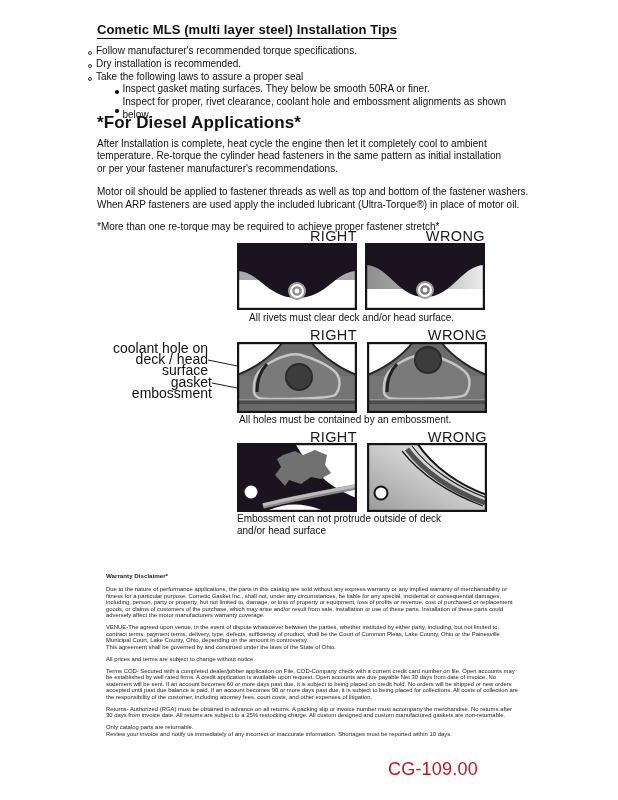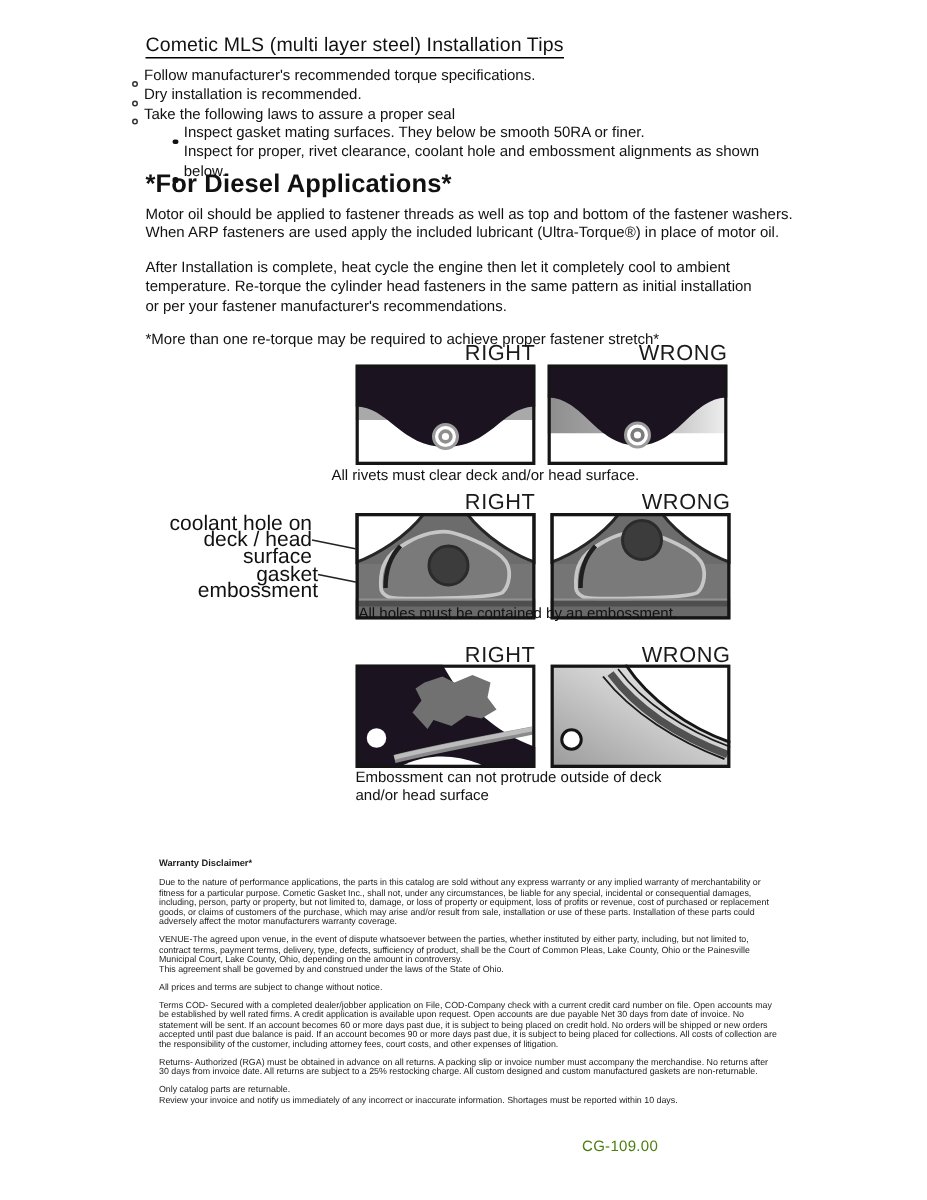--- a/index.html
+++ b/index.html
@@ -5,25 +5,25 @@
   * { margin:0; padding:0; box-sizing:border-box; }
   html,body { background:#e8e8e8; }
   .page {
     position:relative; width:618px; height:800px; margin:0 auto;
     background:#ffffff; color:#111;
     font-family:"Liberation Sans","DejaVu Sans",sans-serif;
     overflow:hidden;
   }
   .title {
     position:absolute; left:97px; top:22px;
-    font-size:13px; font-weight:normal; letter-spacing:0.1px;
+    font-size:13px; font-weight:bold; letter-spacing:0.1px;
     border-bottom:1.6px solid #000; padding-bottom:1px;
   }
   .bullets { position:absolute; left:88px; top:45px; width:440px; font-size:10px; line-height:12.8px; }
-  .b-row { display:flex; align-items:flex-end; }
+  .b-row { display:flex; align-items:center; }
   .b-row .ring {
     width:4px; height:4px; border:1px solid #333; border-radius:50%;
     margin:3.5px 4px 0 0; flex:0 0 auto;
   }
   .b-sub { margin-left:27px; }
   .b-sub .dot {
     width:3.5px; height:3.5px; background:#111; border-radius:50%;
     margin:4px 4px 0 0; flex:0 0 auto;
   }
   .diesel { position:absolute; left:97px; top:117px; width:450px; font-size:10px; line-height:12.7px; }
@@ -33,21 +33,21 @@
     position:absolute; width:120px; text-align:right;
     font-size:14.5px; letter-spacing:0.4px; color:#1a1a1a;
   }
   .fig-box { position:absolute; width:120px; display:block; }
   .fig-caption { position:absolute; font-size:10px; line-height:11.5px; white-space:pre-line; color:#111; }
   .side-label { position:absolute; font-size:14px; line-height:11px; text-align:right; white-space:pre-line; color:#111; }
   .connector { position:absolute; }
   .disclaimer { position:absolute; left:106px; top:573px; width:412px; font-size:5.9px; line-height:6.6px; color:#1c1c1c; }
   .disclaimer .disc-h { font-size:6.2px; font-weight:bold; margin-bottom:6.5px; }
   .disclaimer p { margin-bottom:5.2px; white-space:pre-line; }
-  .footer-code { position:absolute; left:388px; top:759px; font-size:10px; color:#4d7c0f; letter-spacing:0.2px; }
+  .footer-code { position:absolute; left:388px; top:759px; font-size:18px; color:#b91c1c; letter-spacing:0.2px; }
 </style>
 </head>
 <body>
 
 <div class="page">
 
   <div class="title">Cometic MLS (multi layer steel) Installation Tips</div>
 
   <div class="bullets">
     <div class="b-row">
@@ -67,25 +67,25 @@
       <span>Inspect gasket mating surfaces.  They below be smooth 50RA or finer.</span>
     </div>
     <div class="b-row b-sub">
       <span class="dot"></span>
       <span>Inspect for proper, rivet clearance, coolant hole and embossment alignments as shown below.</span>
     </div>
   </div>
 
   <div class="diesel">
     <h2>*For Diesel Applications*</h2>
-    <p>Motor oil should be applied to fastener threads as well as top and bottom of the fastener washers.
-When ARP fasteners are used apply the included lubricant (Ultra-Torque®) in place of motor oil.</p>
     <p>After Installation is complete, heat cycle the engine then let it completely cool to ambient
 temperature. Re-torque the cylinder head fasteners in the same pattern as initial installation
 or per your fastener manufacturer's recommendations.</p>
+    <p>Motor oil should be applied to fastener threads as well as top and bottom of the fastener washers.
+When ARP fasteners are used apply the included lubricant (Ultra-Torque®) in place of motor oil.</p>
     <p>*More than one re-torque may be required to achieve proper fastener stretch*</p>
   </div>
 
   <div class="fig-label" style="left:237px; top:228px;">RIGHT</div>
   <div class="fig-label" style="left:365px; top:228px;">WRONG</div>
 
   <svg class="fig-box" style="left:237px; top:243px;" width="120" height="67" viewBox="0 0 120 67">
     <rect x="0" y="0" width="120" height="67" fill="#ffffff"></rect>
     <rect x="0" y="27" width="120" height="10" fill="#a9a9a9"></rect>
     <rect x="0" y="37" width="120" height="30" fill="#ffffff"></rect>
@@ -105,21 +105,21 @@
     </defs>
     <rect x="0" y="0" width="120" height="67" fill="#ffffff"></rect>
     <rect x="0" y="20" width="120" height="26" fill="url(#g1w)"></rect>
     <rect x="0" y="46" width="120" height="21" fill="#ffffff"></rect>
     <path d="M0,0 H120 V22 C96,22 88,54 60,54 C32,54 24,22 0,22 Z" fill="#1c1320"></path>
     <circle cx="60" cy="47" r="8" fill="#ffffff" stroke="#9b9b9b" stroke-width="2"></circle>
     <circle cx="60" cy="47" r="3.6" fill="#ffffff" stroke="#7c7c7c" stroke-width="2.4"></circle>
     <rect x="1" y="1" width="118" height="65" fill="none" stroke="#151515" stroke-width="2.4"></rect>
   </svg>
 
-  <div class="fig-caption" style="left:221px; top:312px;">All rivets must clear deck and/or head surface.</div>
+  <div class="fig-caption" style="left:249px; top:312px;">All rivets must clear deck and/or head surface.</div>
 
   <div class="fig-label" style="left:237px; top:327px;">RIGHT</div>
   <div class="fig-label" style="left:367px; top:327px;">WRONG</div>
 
   <div class="side-label" style="left:108px; top:343px; width:100px;">coolant hole on
 deck / head surface</div>
   <div class="side-label" style="left:108px; top:377px; width:104px;">gasket embossment</div>
 
   <svg class="connector" style="left:205px; top:350px;" width="100" height="50" viewBox="0 0 100 50">
     <line x1="3" y1="10" x2="92" y2="28" stroke="#222" stroke-width="1.1"></line>
@@ -147,21 +147,21 @@
     <path d="M30,22 C24,28 20,38 20,50" stroke="#1f1f1f" stroke-width="3" fill="none"></path>
     <rect x="0" y="57" width="120" height="1.5" fill="#909090"></rect>
     <rect x="0" y="58.5" width="120" height="4" fill="#4e4e4e"></rect>
     <rect x="0" y="62.5" width="120" height="8.5" fill="#696969"></rect>
     <path d="M0,0 H46 C34,16 14,28 0,33 Z" fill="#ffffff" stroke="#262626" stroke-width="2"></path>
     <path d="M120,0 H74 C86,16 106,28 120,33 Z" fill="#ffffff" stroke="#262626" stroke-width="2"></path>
     <circle cx="61" cy="18" r="13" fill="#3c3c3c" stroke="#2b2b2b" stroke-width="2"></circle>
     <rect x="1" y="1" width="118" height="69" fill="none" stroke="#151515" stroke-width="2.4"></rect>
   </svg>
 
-  <div class="fig-caption" style="left:239px; top:404px;">All holes must be contained by an embossment.</div>
+  <div class="fig-caption" style="left:239px; top:414px;">All holes must be contained by an embossment.</div>
 
   <div class="fig-label" style="left:237px; top:429px;">RIGHT</div>
   <div class="fig-label" style="left:367px; top:429px;">WRONG</div>
 
   <svg class="fig-box" style="left:237px; top:443px;" width="120" height="69" viewBox="0 0 120 69">
     <rect x="0" y="0" width="120" height="69" fill="#ffffff"></rect>
     <path d="M0,0 H58 C72,26 94,46 120,55 V69 H0 Z" fill="#1c1320"></path>
     <path d="M28,69 C44,60 64,59 82,66 L88,69 Z" fill="#ffffff"></path>
     <path d="M26,63 C54,56 88,50 118,44" stroke="#8a8a8a" stroke-width="5.5" fill="none"></path>
     <path d="M26,62 C54,55 88,49 118,43" stroke="#bcbcbc" stroke-width="3" fill="none"></path>

